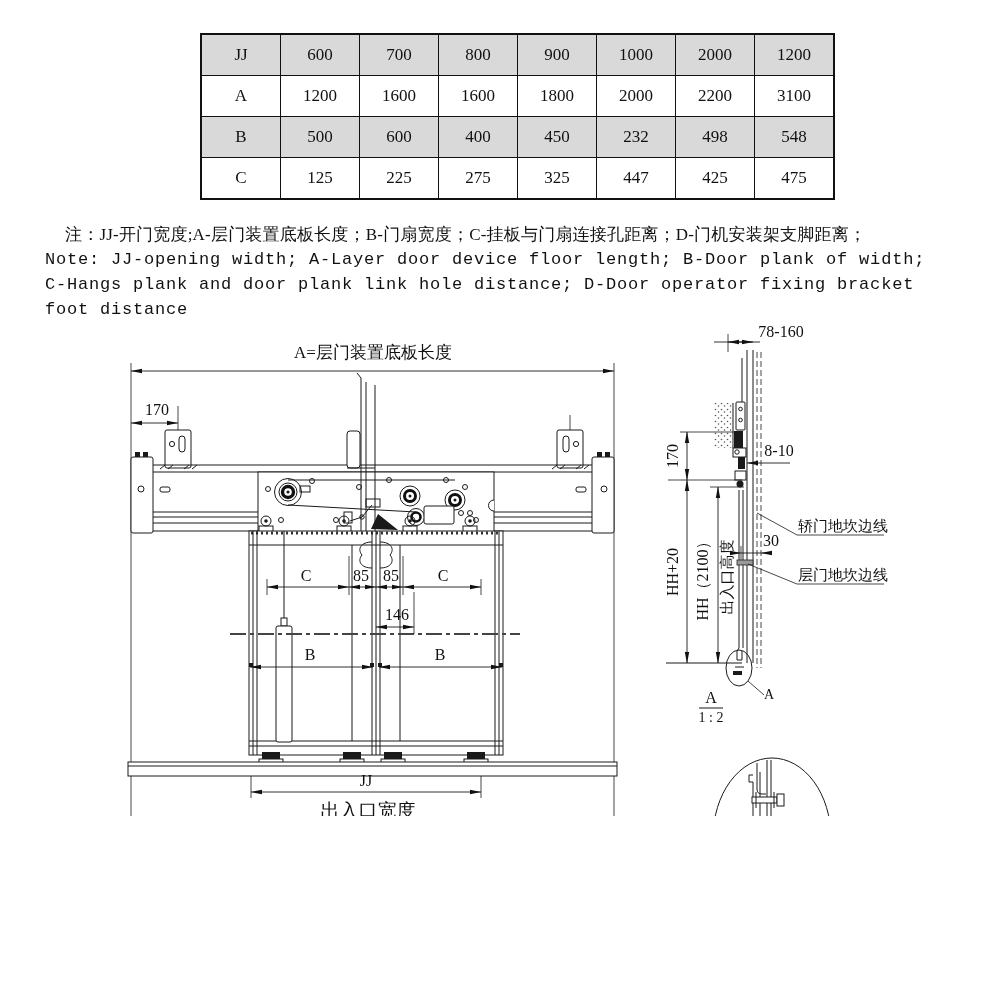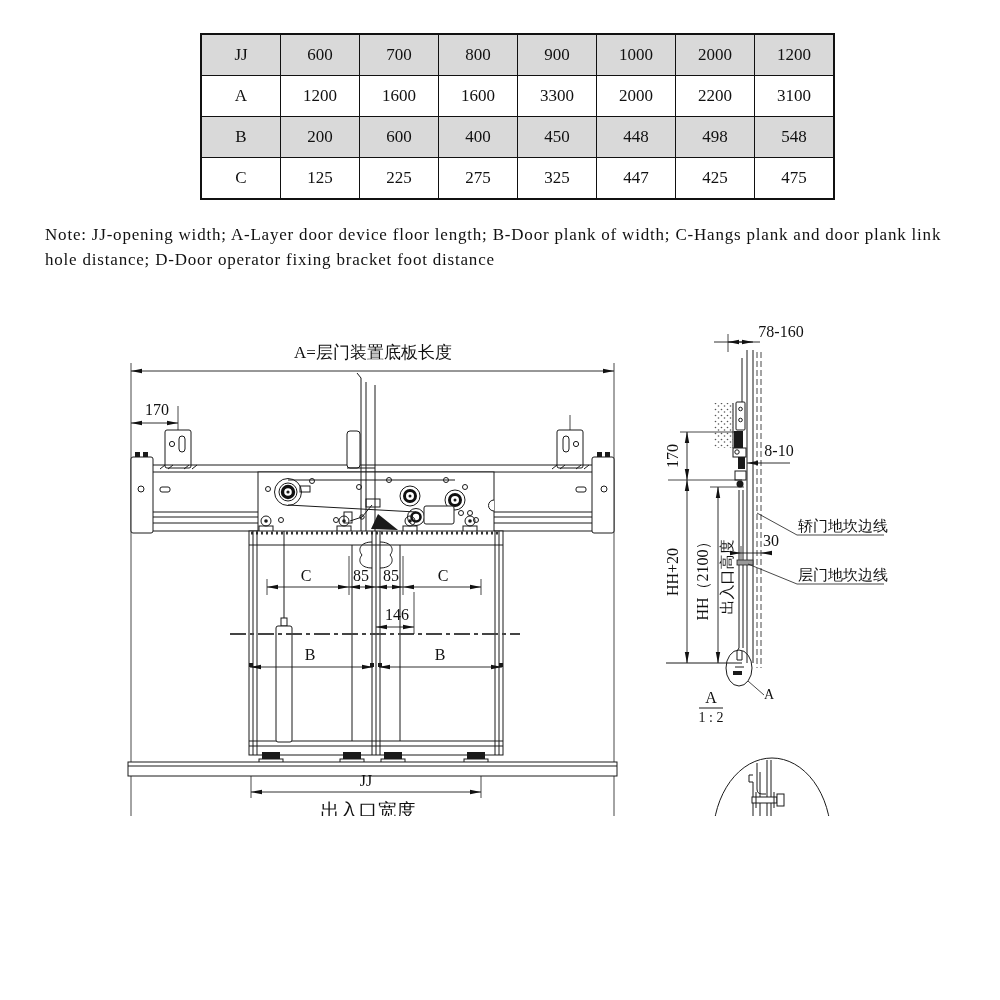--- a/index.html
+++ b/index.html
@@ -8,21 +8,21 @@
   
   .spec{position:absolute;left:200px;top:33px;border-collapse:collapse;}
   .spec td{width:78px;height:40px;border:1px solid #111;text-align:center;
            font-size:17px;padding:0;}
   .spec{border:2px solid #111;}
   .spec tr.shade td{background:#d9d9d9;}
   
   .notes{position:absolute;left:45px;top:222px;width:912px;font-size:17px;line-height:25px;}
   .notes p{margin:0;}
   .notes .cn{text-indent:20px;letter-spacing:0.2px;}
-  .notes .en{letter-spacing:0.8px;}
+  .notes .en{letter-spacing:0.8px;font-family:Liberation Mono, monospace;}
   
   svg{position:absolute;left:0;top:310px;}
   .ln{stroke:#1a1a1a;stroke-width:1;fill:none;}
   .lnF{stroke:#1a1a1a;stroke-width:1;fill:#fff;}
   .dk{fill:#1a1a1a;stroke:none;}
   .dim{stroke:#1a1a1a;stroke-width:0.9;fill:none;}
   .ext{stroke:#1a1a1a;stroke-width:0.8;fill:none;}
   .dtx{font-family:"Liberation Serif","DejaVu Serif",serif;font-size:16px;fill:#111;
        text-anchor:middle;}
   .dtxs{font-family:"Liberation Serif","DejaVu Serif",serif;font-size:14px;fill:#111;
@@ -46,49 +46,50 @@
       <td>900</td>
       <td>1000</td>
       <td>2000</td>
       <td>1200</td>
     </tr>
     <tr>
       <td>A</td>
       <td>1200</td>
       <td>1600</td>
       <td>1600</td>
-      <td>3300</td>
+      <td>1800</td>
       <td>2000</td>
       <td>2200</td>
       <td>3100</td>
     </tr>
     <tr class="shade">
       <td>B</td>
-      <td>200</td>
+      <td>500</td>
       <td>600</td>
       <td>400</td>
       <td>450</td>
-      <td>448</td>
+      <td>232</td>
       <td>498</td>
       <td>548</td>
     </tr>
     <tr>
       <td>C</td>
       <td>125</td>
       <td>225</td>
       <td>275</td>
       <td>325</td>
       <td>447</td>
       <td>425</td>
       <td>475</td>
     </tr>
   </tbody>
     </table>
 
   <div class="notes">
+    <p class="cn">注：JJ-开门宽度;A-层门装置底板长度；B-门扇宽度；C-挂板与门扇连接孔距离；D-门机安装架支脚距离；</p>
     <p class="en">Note: JJ-opening width; A-Layer door device floor length; B-Door plank of width; C-Hangs plank and door plank link hole distance; D-Door operator fixing bracket foot distance</p>
   </div>
 
   <svg width="1000" height="690" viewBox="0 310 1000 690">
     <defs>
       <marker id="ae" viewBox="0 0 12 6" refX="11.5" refY="3" markerWidth="13" markerHeight="6.5" orient="auto-start-reverse">
           <path d="M0,0.7 L12,3 L0,5.3 Z" fill="#111"></path>
         </marker>
       <pattern id="dots" width="6" height="6" patternUnits="userSpaceOnUse">
         <circle cx="1.5" cy="1.5" r="0.8" fill="#555"></circle>

